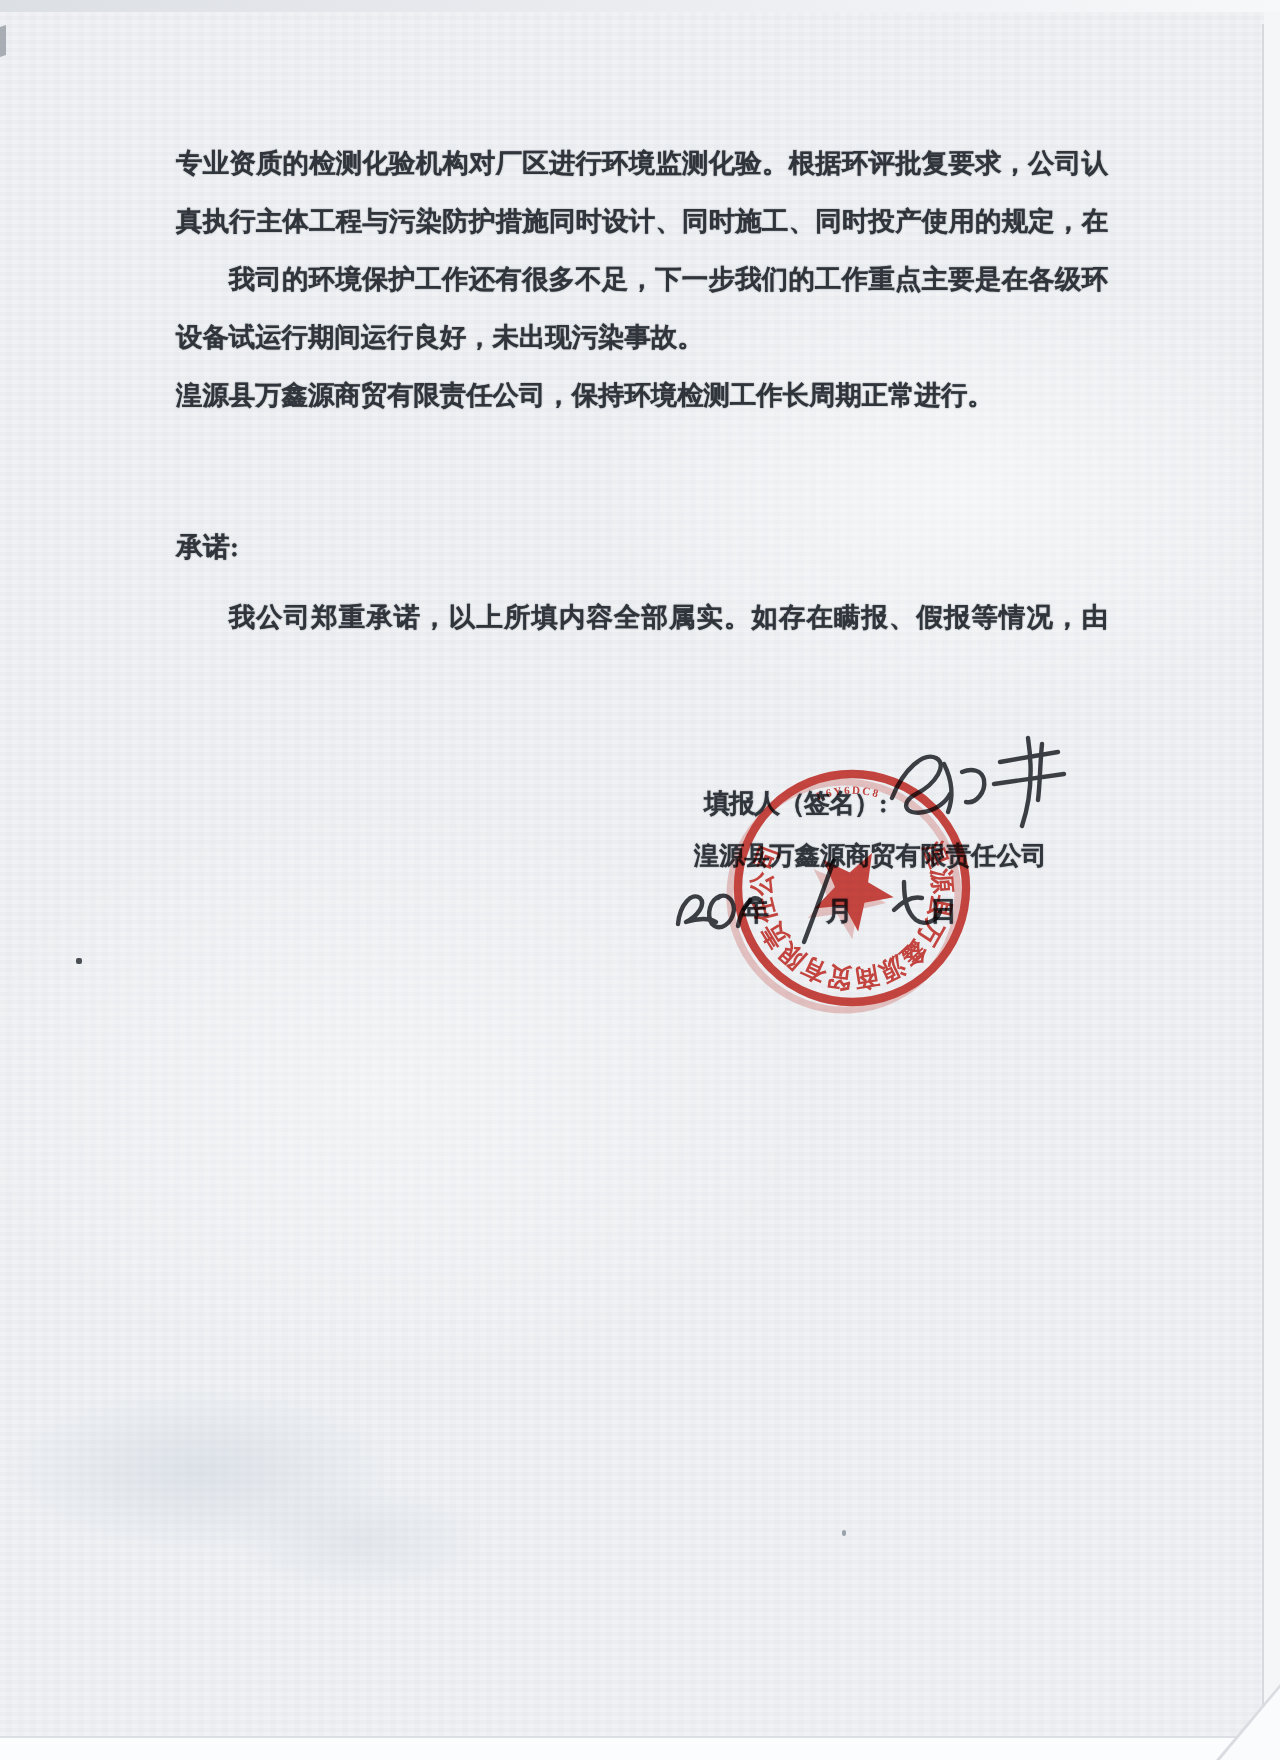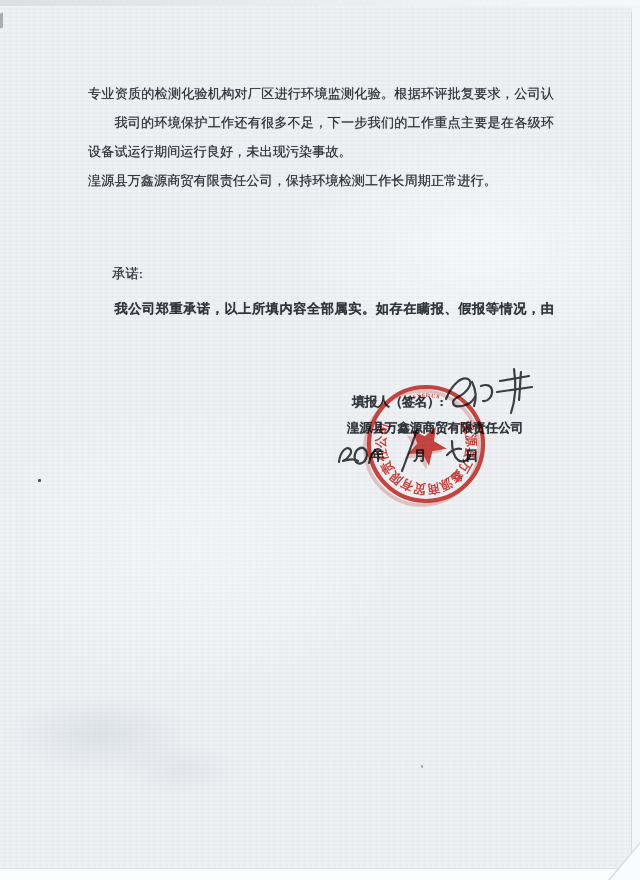--- a/index.html
+++ b/index.html
@@ -24,25 +24,25 @@
   .corner-cut-line{position:absolute;right:0;bottom:0;width:0;height:0;
     border-bottom:38px solid #d9dce0;border-left:32px solid transparent;}
   .corner-cut{position:absolute;right:0;bottom:0;width:0;height:0;
     border-bottom:36px solid #fafbfd;border-left:30px solid transparent;}
   .notch{position:absolute;left:0;top:13px;width:3px;height:15px;background:#969ca3;opacity:.8;transform:skewY(-18deg);}
   .speck1{position:absolute;left:38px;top:479px;width:3px;height:3px;background:#4b5056;border-radius:1px;}
   .speck2{position:absolute;left:421px;top:765px;width:2px;height:3px;background:#9aa2ab;border-radius:1px;}
 
   
   .typed{color:#30353c;text-shadow:0 0 .7px rgba(48,53,60,.75);}
-  .bodyblock{position:absolute;left:88px;top:67px;width:466px;font-size:13.2px;font-weight:400;margin-top:12px;}
+  .bodyblock{position:absolute;left:88px;top:67px;width:466px;font-size:13.2px;font-weight:700;}
   .bline{height:29px;line-height:29px;text-align:justify;white-space:nowrap;}
   .bline.full{text-align-last:justify;white-space:normal;}
   .bline.indent{text-indent:2em;}
-  .heading{position:absolute;left:88px;top:265px;font-size:13.5px;font-weight:400;margin-left:24px;}
+  .heading{position:absolute;left:88px;top:265px;font-size:13.5px;font-weight:700;}
   .commitblock{position:absolute;left:88px;top:294px;width:466px;font-size:13.2px;font-weight:700;}
 
   .sig-label{position:absolute;left:352px;top:393px;font-size:13px;letter-spacing:-.5px;font-weight:600;line-height:18px;font-family:Liberation Serif, serif;}
   .sig-company{position:absolute;left:347px;top:419px;font-size:12.6px;font-weight:600;line-height:18px;}
   .date-year{position:absolute;left:371px;top:447px;font-size:13.5px;font-weight:600;line-height:18px;}
   .date-month{position:absolute;left:413px;top:447px;font-size:13.5px;font-weight:600;line-height:18px;}
   .date-day{position:absolute;left:465px;top:447px;font-size:13.5px;font-weight:600;line-height:18px;}
 
   .stamp-svg{position:absolute;left:361px;top:379px;width:130px;height:130px;
     mix-blend-mode:multiply;opacity:.93;filter:blur(.3px);}
@@ -59,20 +59,21 @@
   <div class="edge-right-line"></div>
   <div class="edge-bottom"></div>
   <div class="corner-cut-line"></div>
   <div class="corner-cut"></div>
   <div class="notch"></div>
   <div class="speck1"></div>
   <div class="speck2"></div>
 
   <div class="bodyblock typed">
     <div class="bline full">专业资质的检测化验机构对厂区进行环境监测化验。根据环评批复要求，公司认</div>
+    <div class="bline full">真执行主体工程与污染防护措施同时设计、同时施工、同时投产使用的规定，在</div>
     <div class="bline full indent">我司的环境保护工作还有很多不足，下一步我们的工作重点主要是在各级环</div>
     <div class="bline">设备试运行期间运行良好，未出现污染事故。</div>
     <div class="bline">湟源县万鑫源商贸有限责任公司，保持环境检测工作长周期正常进行。</div>
   </div>
 
   <div class="heading typed">承诺:</div>
   <div class="commitblock typed">
     <div class="bline full indent">我公司郑重承诺，以上所填内容全部属实。如存在瞒报、假报等情况，由</div>
   </div>
 

